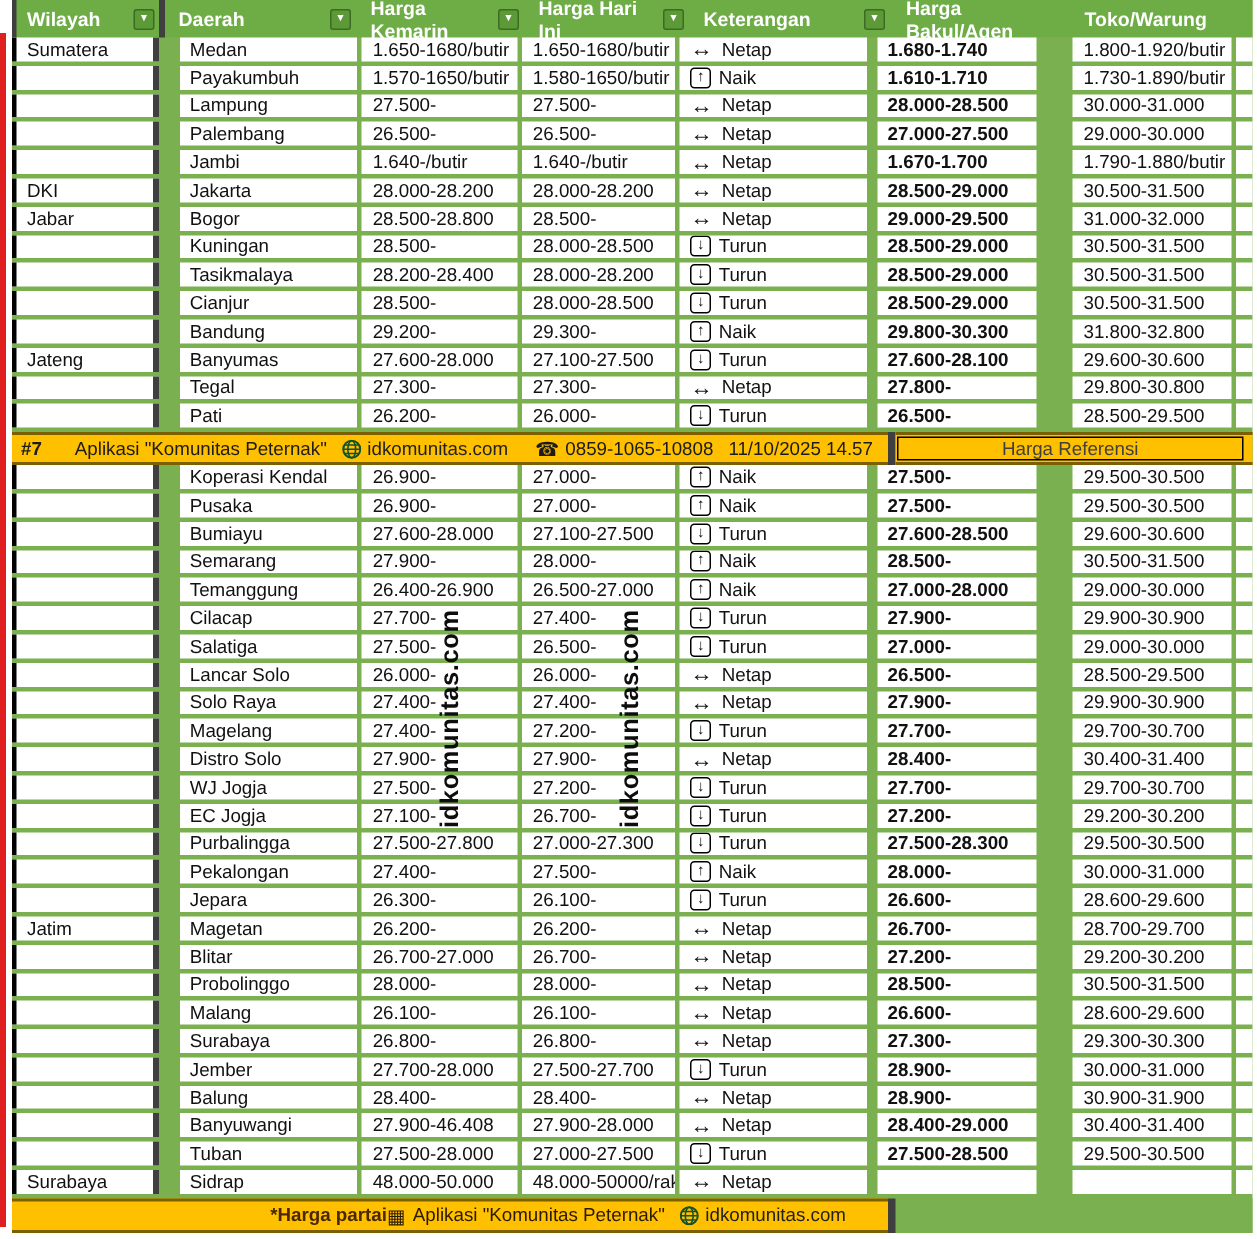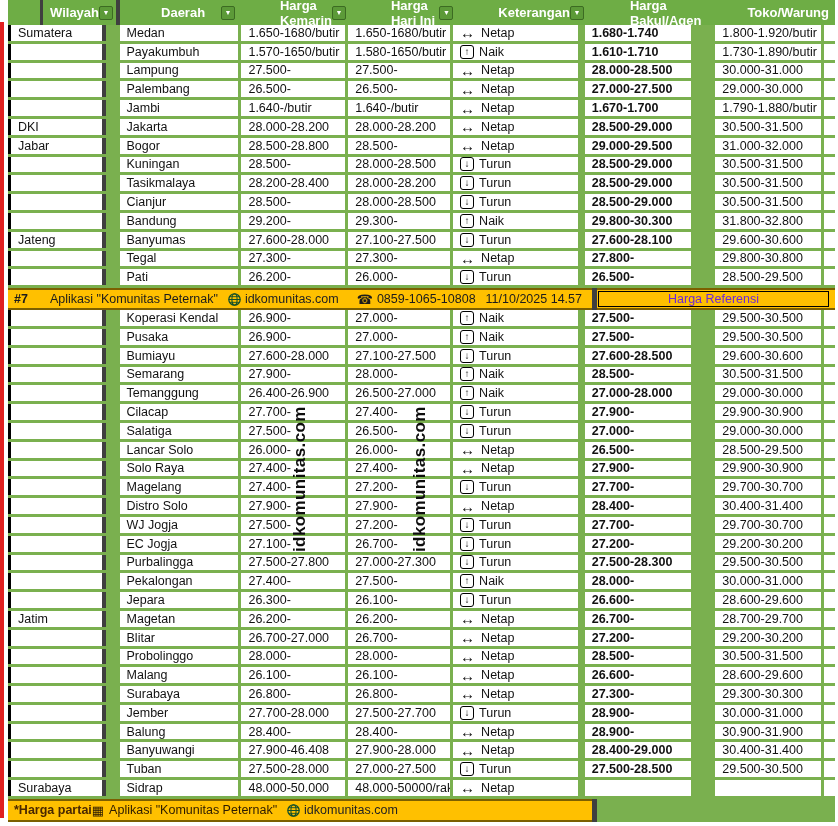--- a/index.html
+++ b/index.html
@@ -5,21 +5,21 @@
   * { box-sizing: border-box; margin: 0; padding: 0; }
   html,body { background:#fff; }
   body { font-family: "Liberation Sans", sans-serif; }
   .page { position:relative; width:838px; height:826px; background:#fff; overflow:hidden; }
   .red-edge { position:absolute; left:0; top:22px; width:4px; height:796px; background:#e02020; }
   .tbl { position:absolute; left:8px; top:0; width:827px; background:#7ab04f; }
 
   .row { display:flex; align-items:stretch; }
   .header-row { height:25px; background:#6ead45; }
   .hcell { display:flex; align-items:center; justify-content:space-between;
-           color:#fff; font-weight:bold; font-size:13px; padding:0 3px 0 7px;margin-left:32px; }
+           color:#fff; font-weight:bold; font-size:13px; padding:0 3px 0 7px; }
   .filter-btn { width:14px; height:14px; background:#5c9a38; border:1px solid #3c6b22;
                 border-radius:2px; display:flex; align-items:center; justify-content:center;
                 color:#fff; font-size:7px; line-height:1; cursor:pointer; flex:none; }
 
   .data-row { height:18.8px; }
   .cell { background:#fff; height:calc(100% - 3px); font-size:12.5px; color:#111;
           display:flex; align-items:center; padding:0 4px 0 7px; margin-right:3px;
           white-space:nowrap; overflow:hidden; }
   .c-wilayah { width:102px; border-left:3px solid #000000; border-right:4px solid #3f3f3f; margin-right:14px; }
   .c-daerah  { width:125px; }
@@ -43,31 +43,31 @@
                 display:flex; align-items:center; justify-content:center;
                 font-size:10px; font-weight:bold; margin-right:5px; flex:none; line-height:1; }
 
   .banner-row { height:22px; background:#7ab04f; }
   .banner-left { width:584px; background:#ffc000; border-top:2px solid #7c5f00; border-bottom:2px solid #7c5f00;
                  display:flex; align-items:center; font-size:12.5px; color:#1c1c1c; padding-left:6px; }
   .banner-div { width:5px; background:#3f3f3f; }
   .banner-right { flex:1; background:#ffc000; border-top:2px solid #7c5f00; border-bottom:2px solid #7c5f00;
                   display:flex; align-items:stretch; padding:1px 6px 1px 1px; }
   .banner-right-inner { flex:1; border:1.5px solid #000; display:flex; align-items:center;
-                        justify-content:center; font-size:12.5px; color:#6d28d9; }
+                        justify-content:center; font-size:12.5px; color:#404040; }
   .b-no { font-weight:bold; margin-right:22px; }
   .b-app { margin-right:10px; }
   .b-site { margin-right:18px; color:#222; }
   .b-phone { margin-right:10px; }
   .icon-globe { margin-right:4px; display:flex; align-items:center; }
   .icon-phone { margin-right:4px; font-size:13px; line-height:1; }
 
   .footer-row { height:23px; background:#7ab04f; }
   .footer-left { width:584px; background:#ffc000; border-top:2px solid #7c5f00; border-bottom:2px solid #7c5f00;
-                 display:flex; align-items:center; justify-content:flex-start;
+                 display:flex; align-items:center; justify-content:flex-end;
                  font-size:12.5px; color:#2b1a00; padding:0 10px 0 6px; }
   .footer-note { font-weight:bold; color:#4a2800; }
   .f-center { display:flex; align-items:center; }
   .qr-icon { font-size:13px; margin-right:5px; line-height:1; }
   .footer-div { width:5px; background:#3f3f3f; }
   .footer-right { flex:1; background:#ffc000; border-top:2px solid #7c5f00; border-bottom:2px solid #7c5f00;
                   display:flex; align-items:center; font-size:12.5px; color:#1c1c1c; padding-left:8px; }
 
   .watermark { position:absolute; writing-mode:vertical-rl; transform:rotate(180deg);
                font-weight:bold; font-size:17px; color:#0d0d0d; letter-spacing:0.4px;

